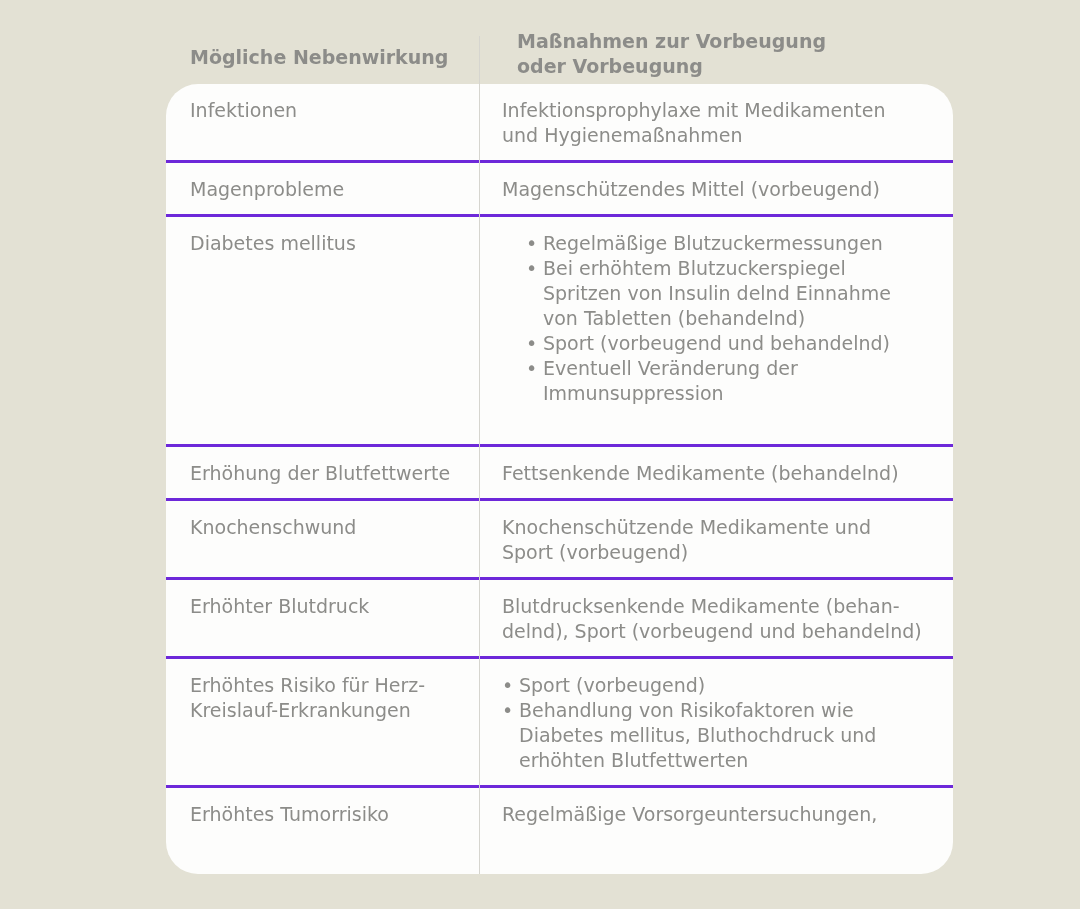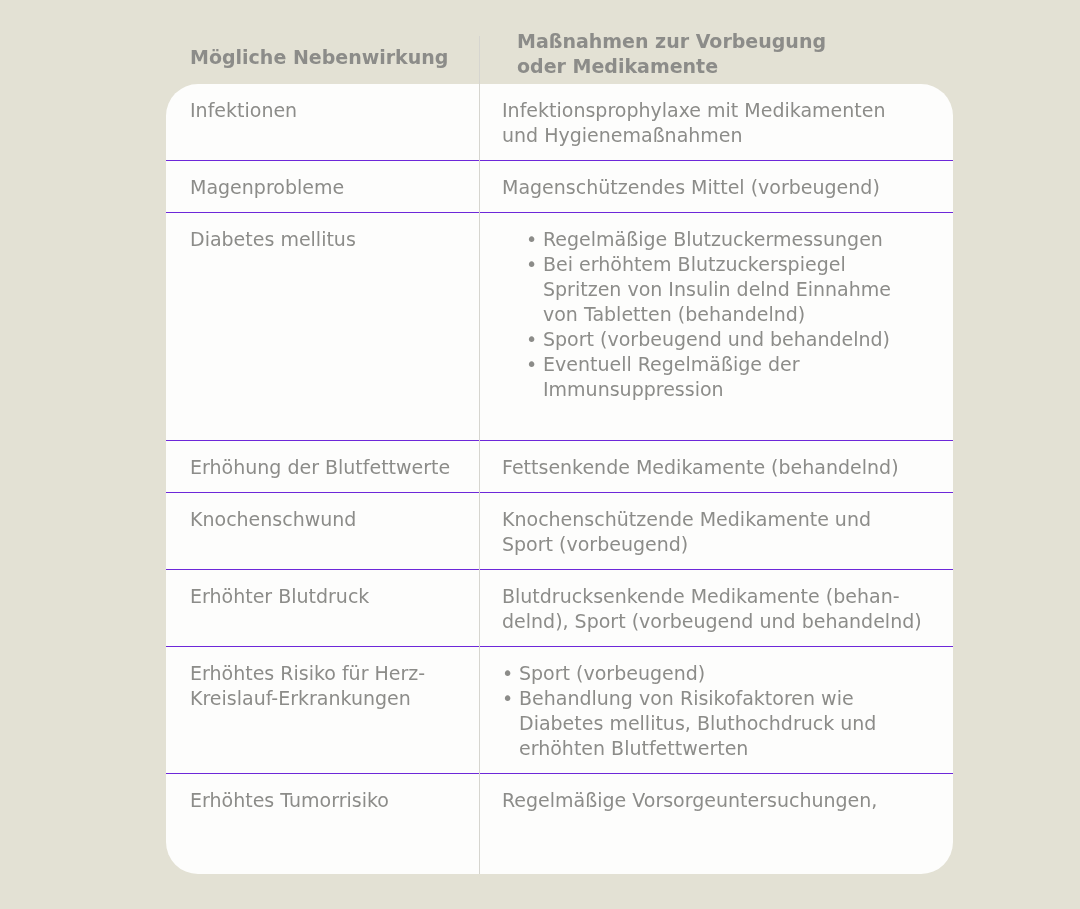--- a/index.html
+++ b/index.html
@@ -32,21 +32,21 @@
     z-index: 3;
   }
   .header-right {
     position: absolute; left: 517px; top: 29px;
     font-size: 19px; font-weight: bold;
     color: #6d8700; line-height: 26px;
     z-index: 3;
   }
 
   .row { display: flex; padding: 14px 0 12px 0; }
-  .row + .row { border-top: 1px solid #6d28d9; }
+  .row + .row { border-top: 3px solid #6d28d9; }
   .card .row:nth-child(3) { padding-bottom: 38px; gap: 24px; }
 
   .cell-left {
     width: 314px; box-sizing: border-box;
     padding-left: 24px; padding-right: 14px;
   }
   .cell-right {
     flex: 1; box-sizing: border-box;
     padding-left: 22px; padding-right: 11px;
   }
@@ -63,21 +63,21 @@
 </style>
 </head>
 <body>
 
 <div class="page">
   <div class="header-left">
       <div class="tline">Mögliche Nebenwirkung</div>
     </div>
   <div class="header-right">
       <div class="tline">Maßnahmen zur Vorbeugung</div>
-      <div class="tline">oder Medikamente</div>
+      <div class="tline">oder Vorbeugung</div>
     </div>
   <div class="card">
       <div class="row">
         <div class="cell-left">
           <div class="tline">Infektionen</div>
         </div>
         <div class="cell-right">
           <div class="tline">Infektionsprophylaxe mit Medikamenten</div>
           <div class="tline">und Hygienemaßnahmen</div>
         </div>
@@ -111,21 +111,21 @@
           </div>
           <div class="bullet-item">
             <div class="bullet-marker">•</div>
             <div>
               <div class="tline">Sport (vorbeugend und behandelnd)</div>
             </div>
           </div>
           <div class="bullet-item">
             <div class="bullet-marker">•</div>
             <div>
-              <div class="tline">Eventuell Regelmäßige der</div>
+              <div class="tline">Eventuell Veränderung der</div>
               <div class="tline">Immunsuppression</div>
             </div>
           </div>
         </div>
       </div>
       <div class="row">
         <div class="cell-left">
           <div class="tline">Erhöhung der Blutfettwerte</div>
         </div>
         <div class="cell-right">

